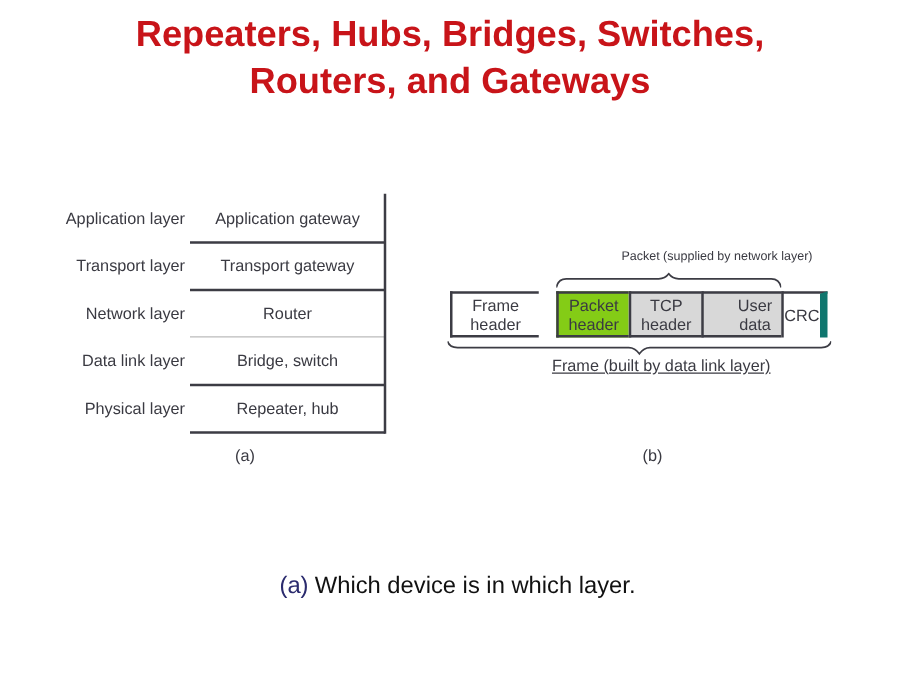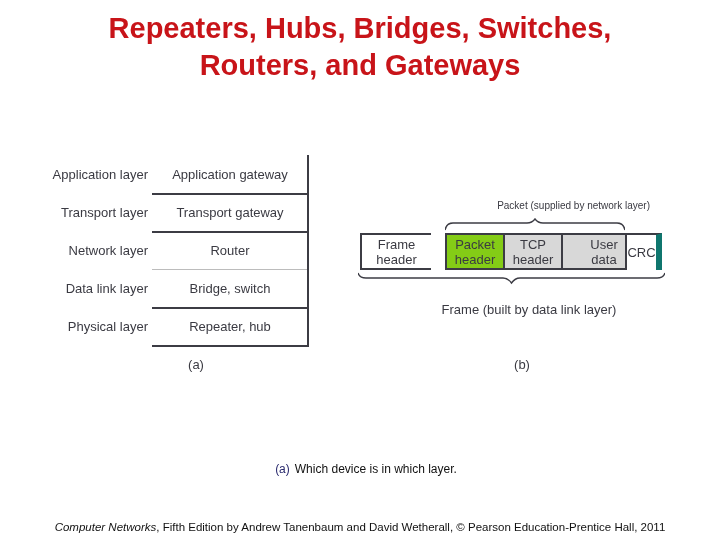--- a/index.html
+++ b/index.html
@@ -40,27 +40,27 @@
     font-size:13px; line-height:15px; color:#3a3a42; text-align:center;
   }
   .b-cell.bottomed { border-bottom:2px solid #3c3c44; }
   .b-cell.righted  { border-right:6px solid #0f766e; }
   .c0 { left:360px; width:71px; }
   .c1 { left:445px; width:58px; }
   .c2 { left:503px; width:58px; }
   .c3 { left:561px; width:64px; }
   .c4 { left:625px; width:37px; }
   .b-bottomlabel {
-    position:absolute; top:302px; left:418px; width:222px;
-    text-align:center; font-size:13px; color:#3a3a42;
+    position:absolute; top:285px; left:418px; width:222px;
+    text-align:center; font-size:13px; color:#3a3a42;text-decoration:underline;
   }
   
   .caption {
     position:absolute; top:456px; left:16px; width:700px;
-    text-align:center; font-size:12px; line-height:26px; color:#111;
+    text-align:center; font-size:19px; line-height:26px; color:#111;
   }
   .caption .pfx { padding-right:5px; }
   
   .attribution {
     position:absolute; top:521px; left:0; width:720px;
     text-align:center; font-size:11.5px; color:#111;
   }
   .attribution .book { font-style:italic; }
   svg { display:block; }
 </style>
@@ -136,17 +136,14 @@
 
     <div class="fig-label" style="top:357px; left:492px; width:60px;">(b)</div>
   </div>
 
   <div class="caption">
     <div>
       <span class="pfx" style="color: rgb(43, 43, 110);">(a)</span><span>Which device is in which layer.</span>
     </div>
   </div>
 
-  <div class="attribution">
-    <span class="book">Computer Networks</span><span>, Fifth Edition by Andrew Tanenbaum and David Wetherall, © Pearson Education-Prentice Hall, 2011</span>
-  </div>
 
 </div>
 
 </body></html>

